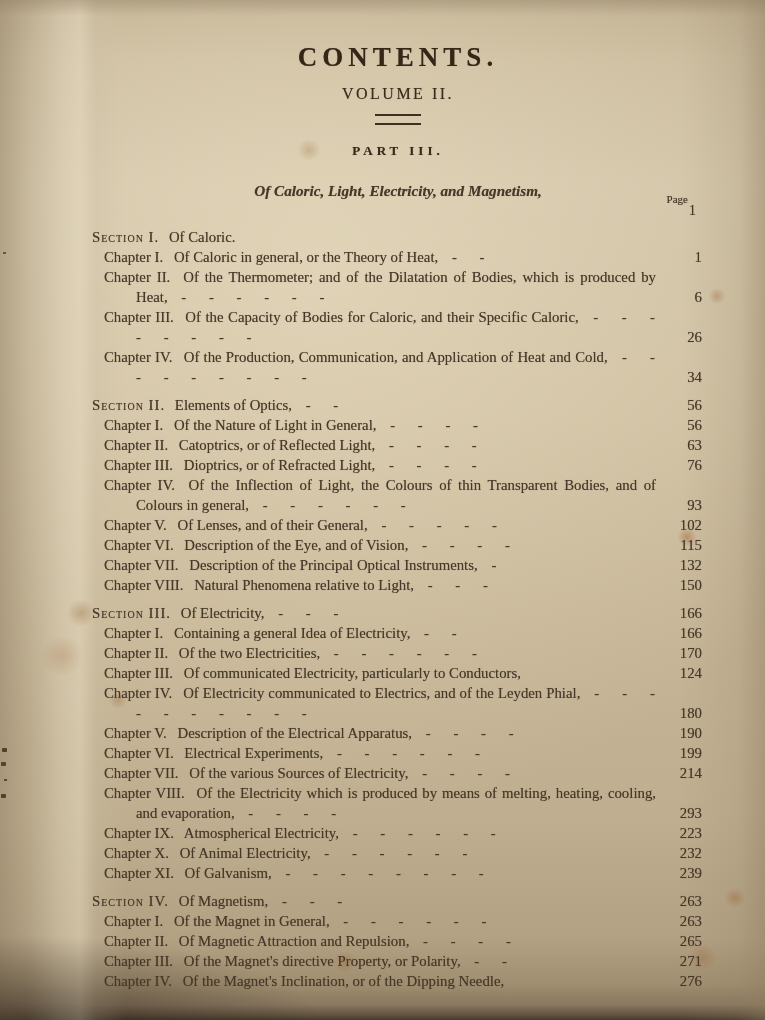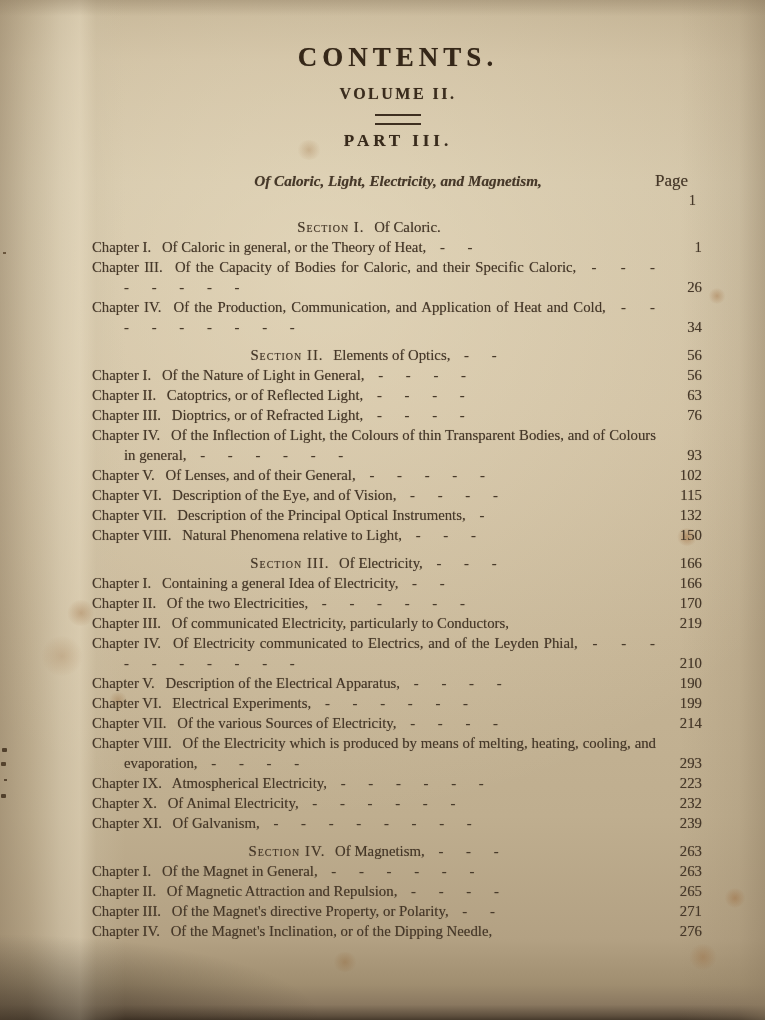--- a/index.html
+++ b/index.html
@@ -32,33 +32,33 @@
     position:absolute;left:2px;top:748px;width:5px;height:4px;border-radius:1px;
     background:#51402c;
     box-shadow:-1px 14px 0 0 #55432e, 1px 30px 0 -1px #5a4833, -1px 46px 0 0 #51402c, 0 -497px 0 -1px #6a563d;
   }
   .content{
     position:absolute;left:92px;top:42px;width:612px;
     color:#463829;font-size:14.8px;line-height:20px;
     text-shadow:0 0 0.7px rgba(70,56,41,0.55);
   }
   h1.title{margin:0;text-align:center;font-size:27px;line-height:30px;letter-spacing:5px;font-weight:bold;color:#352718;}
-  h2.volume{margin:13px 0 8px;text-align:center;font-size:16px;line-height:18px;letter-spacing:2.5px;font-weight:bold;color:#3a2c1d;}
+  h2.volume{margin:13px 0 8px;text-align:center;font-size:16px;line-height:18px;letter-spacing:2.5px;font-weight:normal;color:#3a2c1d;}
   .rule{width:46px;height:7px;margin:11px auto 0;border-top:2px solid #3e2f20;border-bottom:2px solid #3e2f20;}
-  h3.part{margin:6px 0 0;text-align:center;font-size:17px;line-height:20px;letter-spacing:4px;font-weight:bold;color:#382a1b;}
+  h3.part{margin:16px 0 0;text-align:center;font-size:13px;line-height:20px;letter-spacing:4px;font-weight:bold;color:#382a1b;}
   .subtitle-row{position:relative;margin-top:20px;text-align:center;font-style:italic;font-weight:bold;font-size:15.2px;line-height:20px;}
-  .page-label{position:absolute;right:16px;top:0;font-style:normal;font-weight:normal;font-size:17px;}
+  .page-label{position:absolute;right:16px;top:8px;font-style:normal;font-weight:normal;font-size:11px;}
   .subtitle-page{text-align:right;padding-right:8px;line-height:18px;font-size:14.5px;}
   .sec{margin-top:8px;}
   .row{display:flex;align-items:flex-end;}
   .txt{flex:1;margin:0;}
-  .sec-txt{text-align:center;}
+  .sec-txt{}
   .sc{font-variant:small-caps;letter-spacing:1px;}
   .sec-title{margin-left:6px;}
-  .ch-txt{text-align:justify;padding-left:32px;text-indent:-32px;}
+  .ch-txt{text-align:justify;padding-left:32px;text-indent:-32px;margin-left:12px;}
   .ch-label{margin-right:7px;}
   .leader{margin-left:10px;word-spacing:17px;letter-spacing:1px;white-space:normal;}
   .pg{width:46px;text-align:right;padding-right:2px;align-self:flex-end;}
 </style>
 </head>
 <body>
 
 <div class="photo">
   <div class="stain s1"></div>
   <div class="stain s2"></div>
@@ -94,20 +94,28 @@
     <div>
   <div class="row ch-row">
     <p class="txt ch-txt">
       <span class="ch-label">Chapter I.</span>
       <span>Of Caloric in general, or the Theory of Heat,</span>
       <span class="leader">- -</span>
     </p>
     <span class="pg">1</span>
   </div>
 
+  <div class="row ch-row">
+    <p class="txt ch-txt">
+      <span class="ch-label">Chapter II.</span>
+      <span>Of the Thermometer; and of the Dilatation of Bodies, which is produced by Heat,</span>
+      <span class="leader">- - - - - -</span>
+    </p>
+    <span class="pg">6</span>
+  </div>
 
   <div class="row ch-row">
     <p class="txt ch-txt">
       <span class="ch-label">Chapter III.</span>
       <span>Of the Capacity of Bodies for Caloric, and their Specific Caloric,</span>
       <span class="leader">- - - - - - - -</span>
     </p>
     <span class="pg">26</span>
   </div>
 
@@ -233,30 +241,30 @@
     </p>
     <span class="pg">170</span>
   </div>
 
   <div class="row ch-row">
     <p class="txt ch-txt">
       <span class="ch-label">Chapter III.</span>
       <span>Of communicated Electricity, particularly to Conductors,</span>
       <span class="leader"></span>
     </p>
-    <span class="pg">219</span>
+    <span class="pg">124</span>
   </div>
 
   <div class="row ch-row">
     <p class="txt ch-txt">
       <span class="ch-label">Chapter IV.</span>
       <span>Of Electricity communicated to Electrics, and of the Leyden Phial,</span>
       <span class="leader">- - - - - - - - - -</span>
     </p>
-    <span class="pg">210</span>
+    <span class="pg">180</span>
   </div>
 
   <div class="row ch-row">
     <p class="txt ch-txt">
       <span class="ch-label">Chapter V.</span>
       <span>Description of the Electrical Apparatus,</span>
       <span class="leader">- - - -</span>
     </p>
     <span class="pg">190</span>
   </div>

